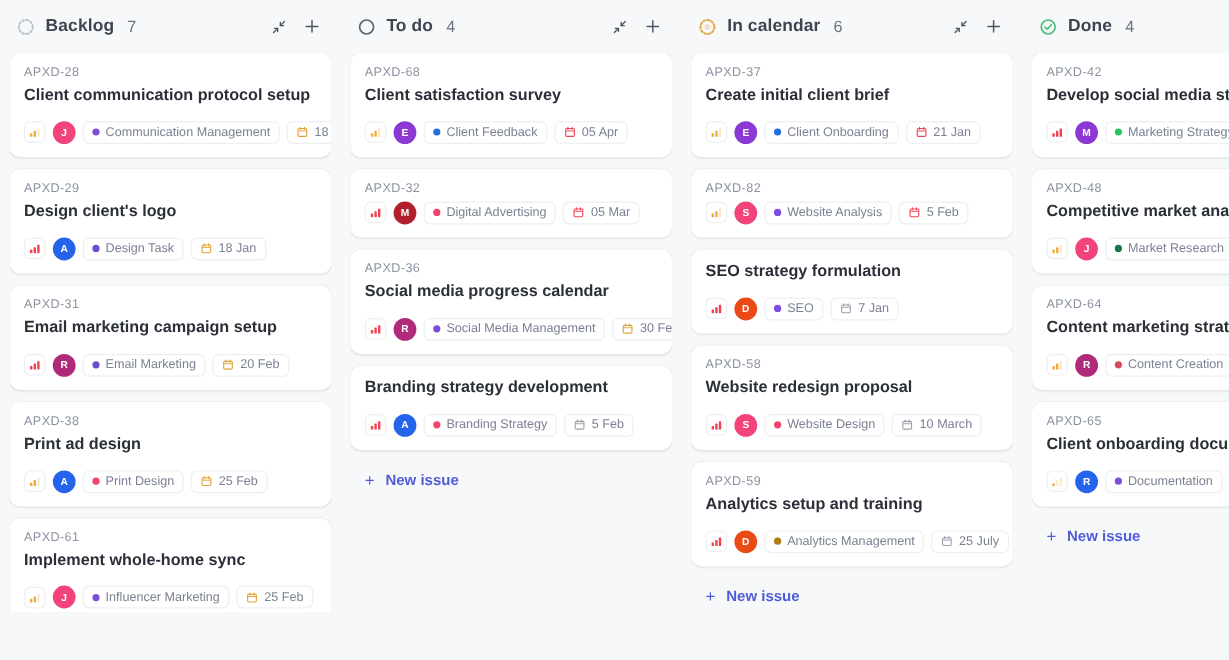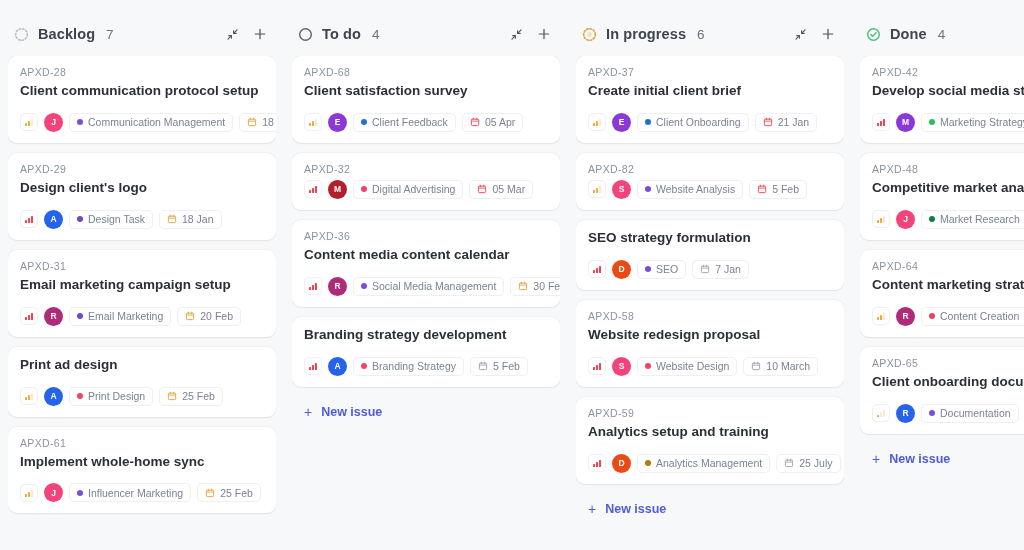--- a/index.html
+++ b/index.html
@@ -15,21 +15,20 @@
     padding: 0;
     align-items: flex-start;
   }
   .column {
     width: 284px;
     flex: 0 0 284px;
     height: 510px;
     padding: 0 8px;
     display: flex;
     flex-direction: column;
-    margin-top: 12px;
   }
   .col-header {
     display: flex;
     align-items: center;
     height: 44px;
     padding: 0 8px 0 6px;
     flex: 0 0 44px;
   }
   .col-status-icon {
     width: 15px; height: 15px;
@@ -271,20 +270,21 @@
                   <rect x="2.2" y="3.4" width="11.6" height="10.4" rx="1.6" fill="none" stroke="#e0a33a" stroke-width="1.5"></rect>
                   <path d="M5.2 1.8 L5.2 4.4 M10.8 1.8 L10.8 4.4" stroke="#e0a33a" stroke-width="1.5" stroke-linecap="round"></path>
                   <path d="M2.8 6.6 L13.2 6.6" stroke="#e0a33a" stroke-width="1.3"></path>
                 </svg>
               </span>
               <span>20 Feb</span>
             </span>
           </div>
         </div>
         <div class="card">
+          <div class="card-id">APXD-38</div>
           <div class="card-title">Print ad design</div>
           <div class="card-meta">
             <span class="prio med">
               <i style="background: rgb(240, 171, 61);"></i>
               <i style="background: rgb(240, 171, 61);"></i>
               <i style="background: rgb(240, 171, 61);"></i>
             </span>
             <span class="avatar" style="background: rgb(37, 99, 235);">A</span>
             <span class="chip">
               <span class="dot" style="background: rgb(242, 67, 106);"></span>
@@ -406,21 +406,21 @@
                   <path d="M5.2 1.8 L5.2 4.4 M10.8 1.8 L10.8 4.4" stroke="#ef4352" stroke-width="1.5" stroke-linecap="round"></path>
                   <path d="M2.8 6.6 L13.2 6.6" stroke="#ef4352" stroke-width="1.3"></path>
                 </svg>
               </span>
               <span>05 Mar</span>
             </span>
           </div>
         </div>
         <div class="card">
           <div class="card-id">APXD-36</div>
-          <div class="card-title">Content media content calendar</div>
+          <div class="card-title">Social media progress calendar</div>
           <div class="card-meta">
             <span class="prio high">
               <i style="background: rgb(239, 67, 82);"></i>
               <i style="background: rgb(239, 67, 82);"></i>
               <i style="background: rgb(239, 67, 82);"></i>
             </span>
             <span class="avatar" style="background: rgb(176, 42, 122);">R</span>
             <span class="chip">
               <span class="dot" style="background: rgb(124, 77, 219);"></span>
               <span>Social Media Management</span>
@@ -469,21 +469,21 @@
       </div>
     </div>
     <div class="column">
       <div class="col-header">
         <span class="col-status-icon">
           <svg width="15" height="15" viewBox="0 0 16 16">
             <circle cx="8" cy="8" r="6.2" fill="none" stroke="#e0a33a" stroke-width="1.7" stroke-dasharray="1.7 1.9" stroke-linecap="round"></circle>
             <circle cx="8" cy="8" r="2.6" fill="#e0a33a" fill-opacity=".28"></circle>
           </svg>
         </span>
-        <span class="col-title">In progress</span>
+        <span class="col-title">In calendar</span>
         <span class="col-count">6</span>
         <span class="col-actions">
           <span class="icon-btn">
             <svg width="13" height="13" viewBox="0 0 16 16">
               <path d="M2.4 13.6 L6.6 9.4" fill="none" stroke="#4b5563" stroke-width="1.4" stroke-linecap="round" stroke-linejoin="round"></path>
               <path d="M6.6 9.4 L3.4 9.4 M6.6 9.4 L6.6 12.6" fill="none" stroke="#4b5563" stroke-width="1.4" stroke-linecap="round" stroke-linejoin="round"></path>
               <path d="M13.6 2.4 L9.4 6.6" fill="none" stroke="#4b5563" stroke-width="1.4" stroke-linecap="round" stroke-linejoin="round"></path>
               <path d="M9.4 6.6 L12.6 6.6 M9.4 6.6 L9.4 3.4" fill="none" stroke="#4b5563" stroke-width="1.4" stroke-linecap="round" stroke-linejoin="round"></path>
             </svg>
           </span>

